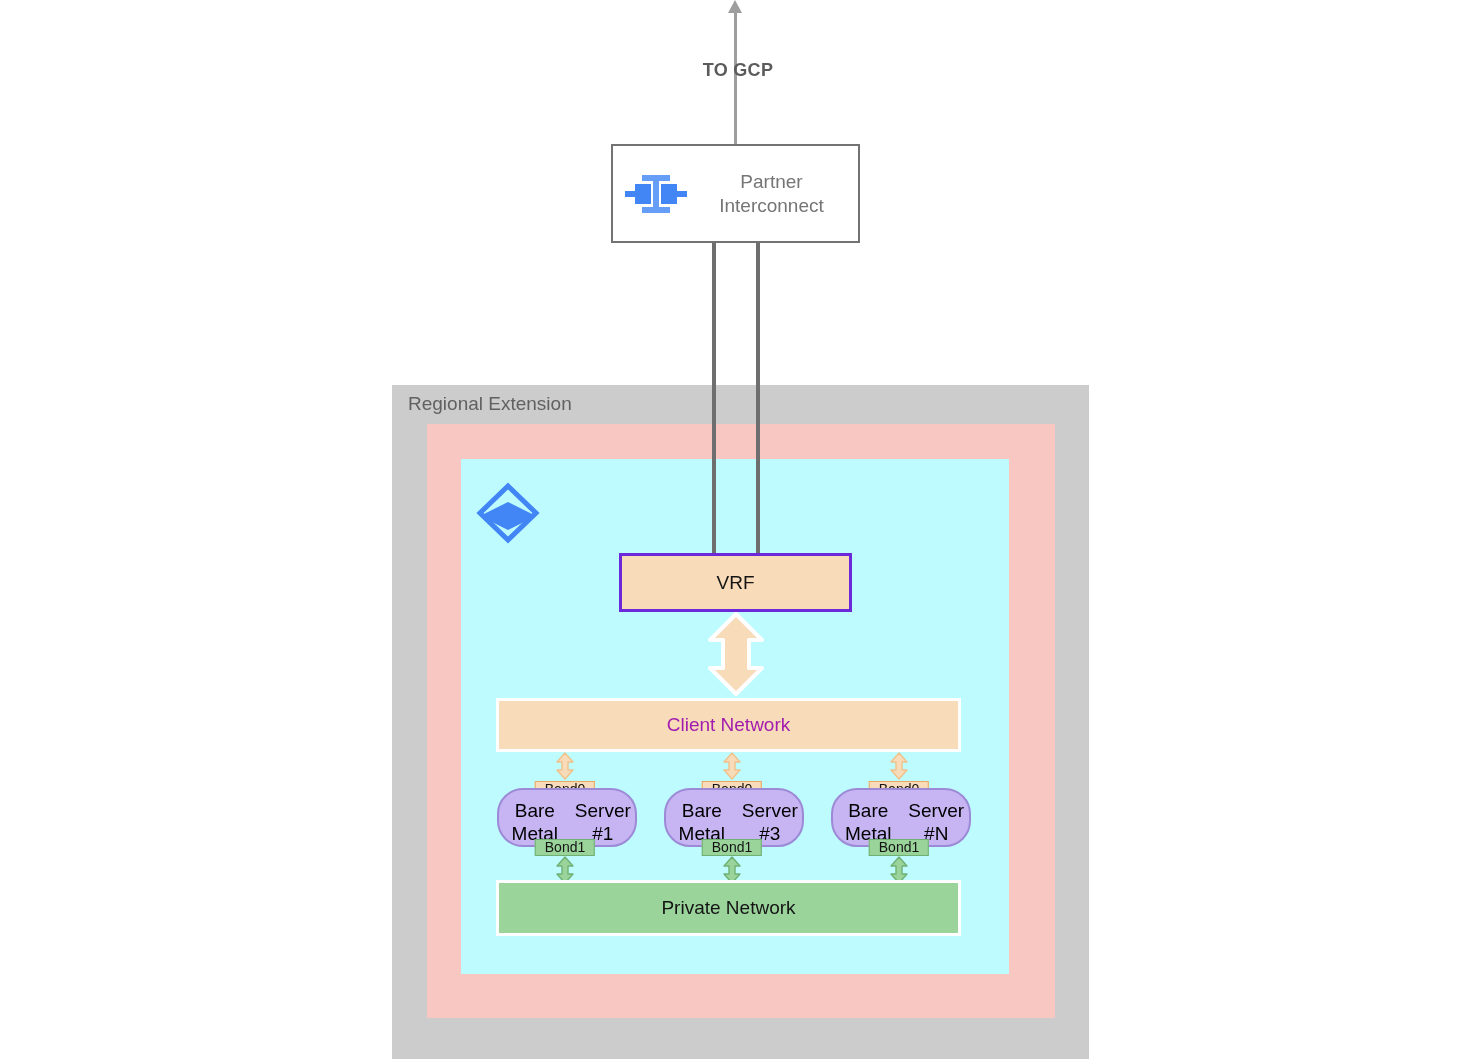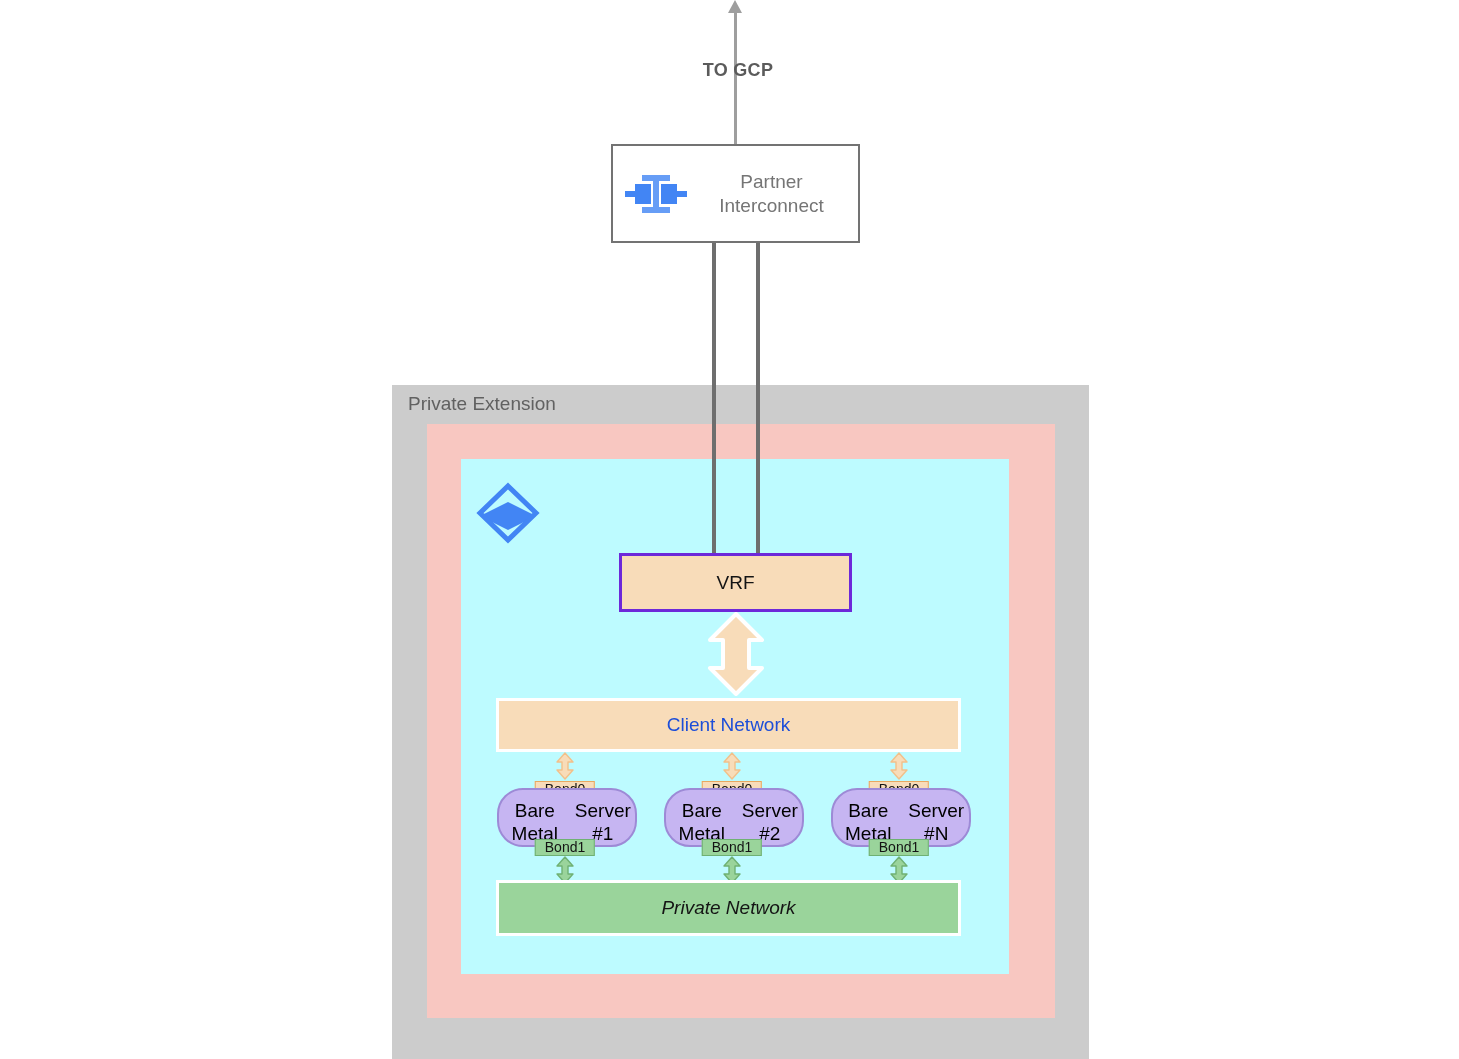--- a/index.html
+++ b/index.html
@@ -111,32 +111,31 @@
     left: 699px; top: 612px; width: 58px; height: 84px;
   }
 
   
   #client-network {
     left: 488px; top: 698px; width: 465px; height: 54px;
     background: #f8dcb9;
     border: 3px solid #ffffff;
     display: flex; align-items: center; justify-content: center;
     font-size: 19px;
-    color: #1d4ed8;
+    color: #a21caf;
   }
 
   
   #private-network {
     left: 488px; top: 880px; width: 465px; height: 56px;
     background: #9ad49b;
     border: 3px solid #ffffff;
     display: flex; align-items: center; justify-content: center;
     font-size: 19px;
     color: #141414;
-    font-style: italic;
   }
 
   
   .server-col { top: 752px; width: 136px; height: 135px; }
   .server-box {
     position: absolute;
     left: 0; top: 36px; width: 136px; height: 55px;
     background: #c6b5f2;
     border: 2px solid #9d8ad6;
     border-radius: 26px;
@@ -202,21 +201,21 @@
         <rect x="51" y="20" width="11" height="6" fill="#4285f4"></rect>
       </svg>
     </div>
     <div id="pi-label">
       <div>Partner</div>
       <div>Interconnect</div>
     </div>
   </div>
 
   <div class="abs" id="regional-extension"></div>
-  <div class="abs" id="regional-extension-label">Private Extension</div>
+  <div class="abs" id="regional-extension-label">Regional Extension</div>
   <div class="abs" id="pink-zone"></div>
   <div class="abs" id="cyan-zone"></div>
 
   <div class="abs" id="layers-icon">
     <svg width="68" height="68" viewBox="0 0 68 68">
       <polygon points="34,50 6,36 34,22 62,36" fill="#4285f4"></polygon>
       <polygon points="34,6 62,33 34,60 6,33" fill="none" stroke="#4285f4" stroke-width="5"></polygon>
     </svg>
   </div>
 
@@ -254,21 +253,21 @@
 
   <div class="abs server-col" style="left:656px;">
     <div class="mini-arrow mini-arrow-top">
       <svg width="20" height="28" viewBox="0 0 20 28">
         <polygon points="10,1 18,10 13,10 13,18 18,18 10,27 2,18 7,18 7,10 2,10" fill="#f8dcb9" stroke="#f2c08a" stroke-width="1.4" stroke-linejoin="round"></polygon>
       </svg>
     </div>
     <div class="bond-label bond0-label">Bond0</div>
     <div class="server-box">
       <span>Bare Metal</span>
-      <span>Server #2</span>
+      <span>Server #3</span>
     </div>
     <div class="bond-label bond1-label">Bond1</div>
     <div class="mini-arrow mini-arrow-bottom">
       <svg width="20" height="28" viewBox="0 0 20 28">
         <polygon points="10,1 18,10 13,10 13,18 18,18 10,27 2,18 7,18 7,10 2,10" fill="#9ad49b" stroke="#6fb173" stroke-width="1.4" stroke-linejoin="round"></polygon>
       </svg>
     </div>
   </div>
 
   <div class="abs server-col" style="left:823px;">

